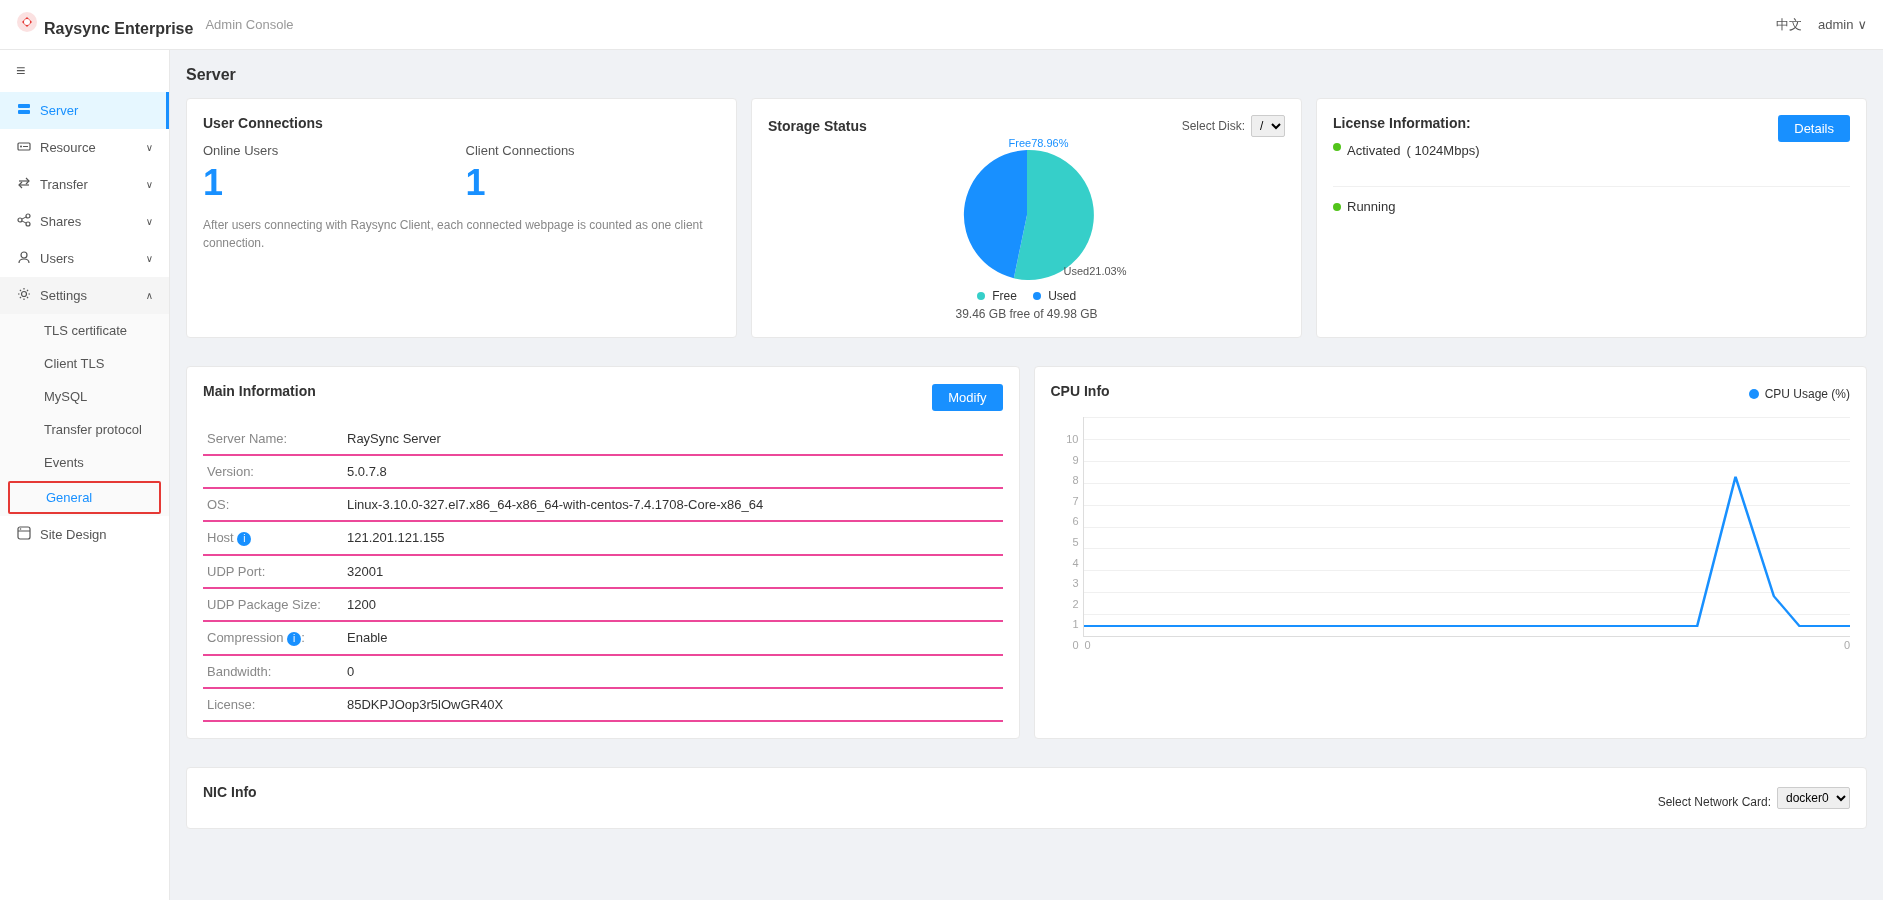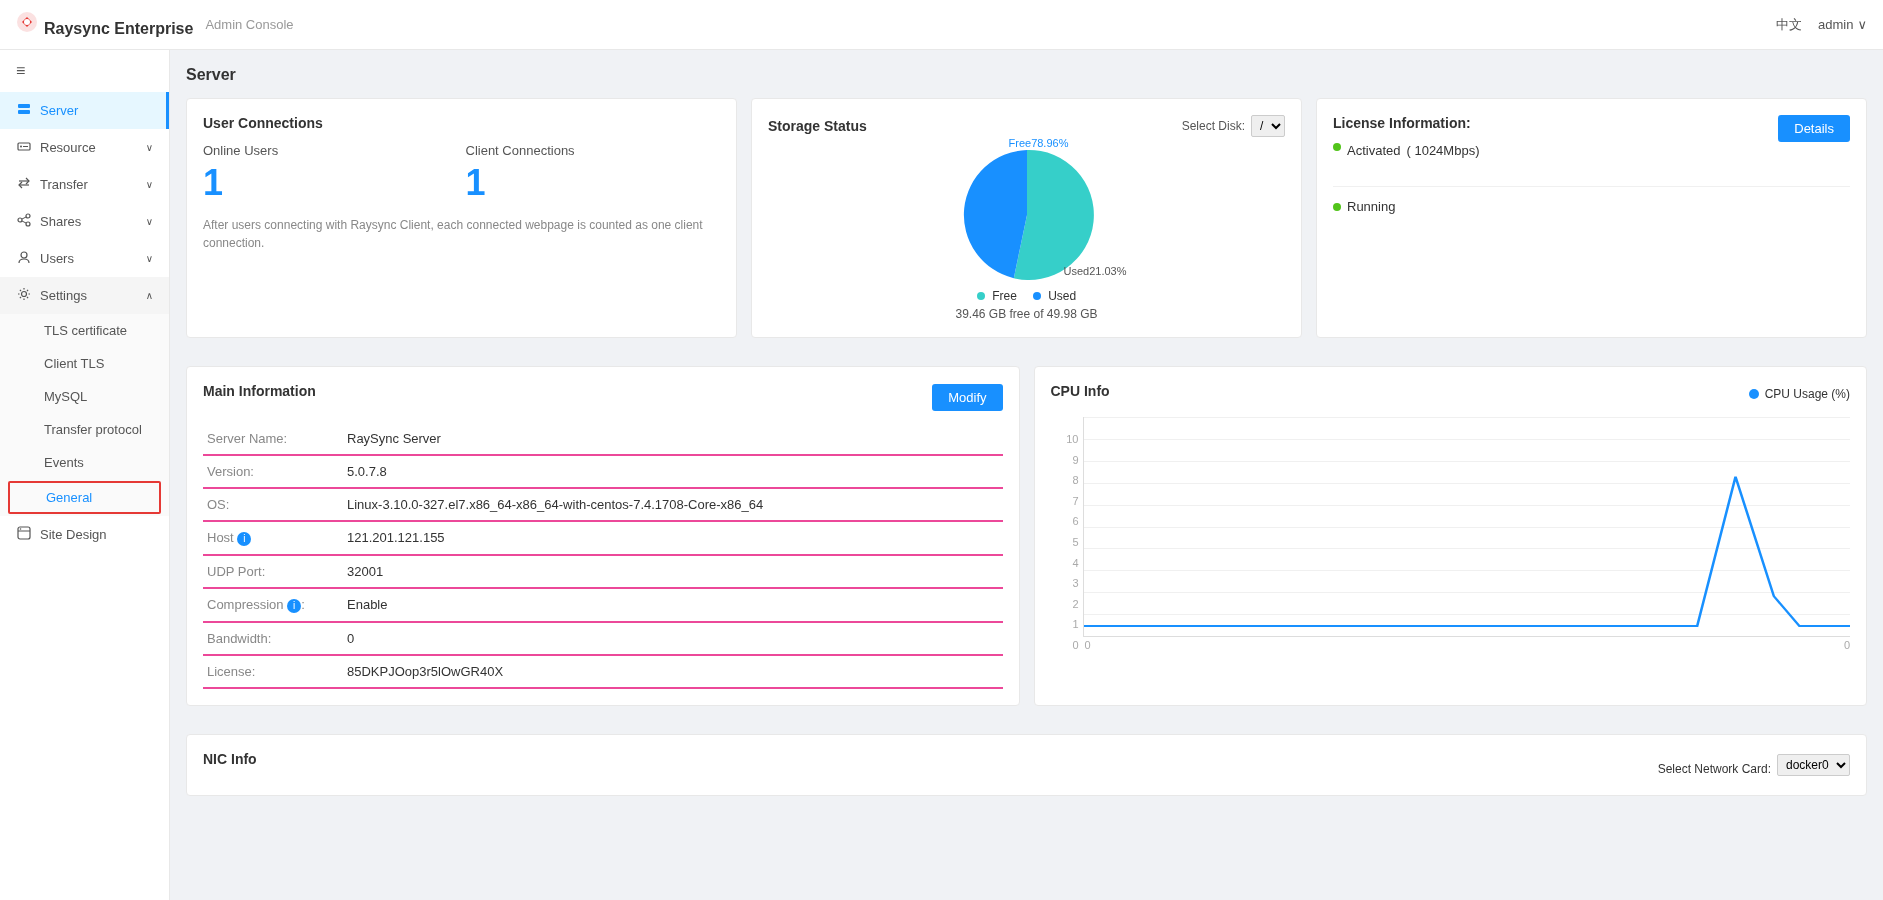--- a/index.html
+++ b/index.html
@@ -351,20 +351,24 @@
               <td>OS:</td>
               <td>Linux-3.10.0-327.el7.x86_64-x86_64-with-centos-7.4.1708-Core-x86_64</td>
             </tr>
             <tr>
               <td>Host <span class="info-icon">i</span></td>
               <td class="link-value">121.201.121.155</td>
             </tr>
             <tr>
               <td>UDP Port:</td>
               <td>32001</td>
+            </tr>
+            <tr>
+              <td>UDP Package Size:</td>
+              <td>1200</td>
             </tr>
             <tr>
               <td>Compression <span class="info-icon">i</span>:</td>
               <td>Enable</td>
             </tr>
             <tr>
               <td>Bandwidth:</td>
               <td>0</td>
             </tr>
             <tr>

